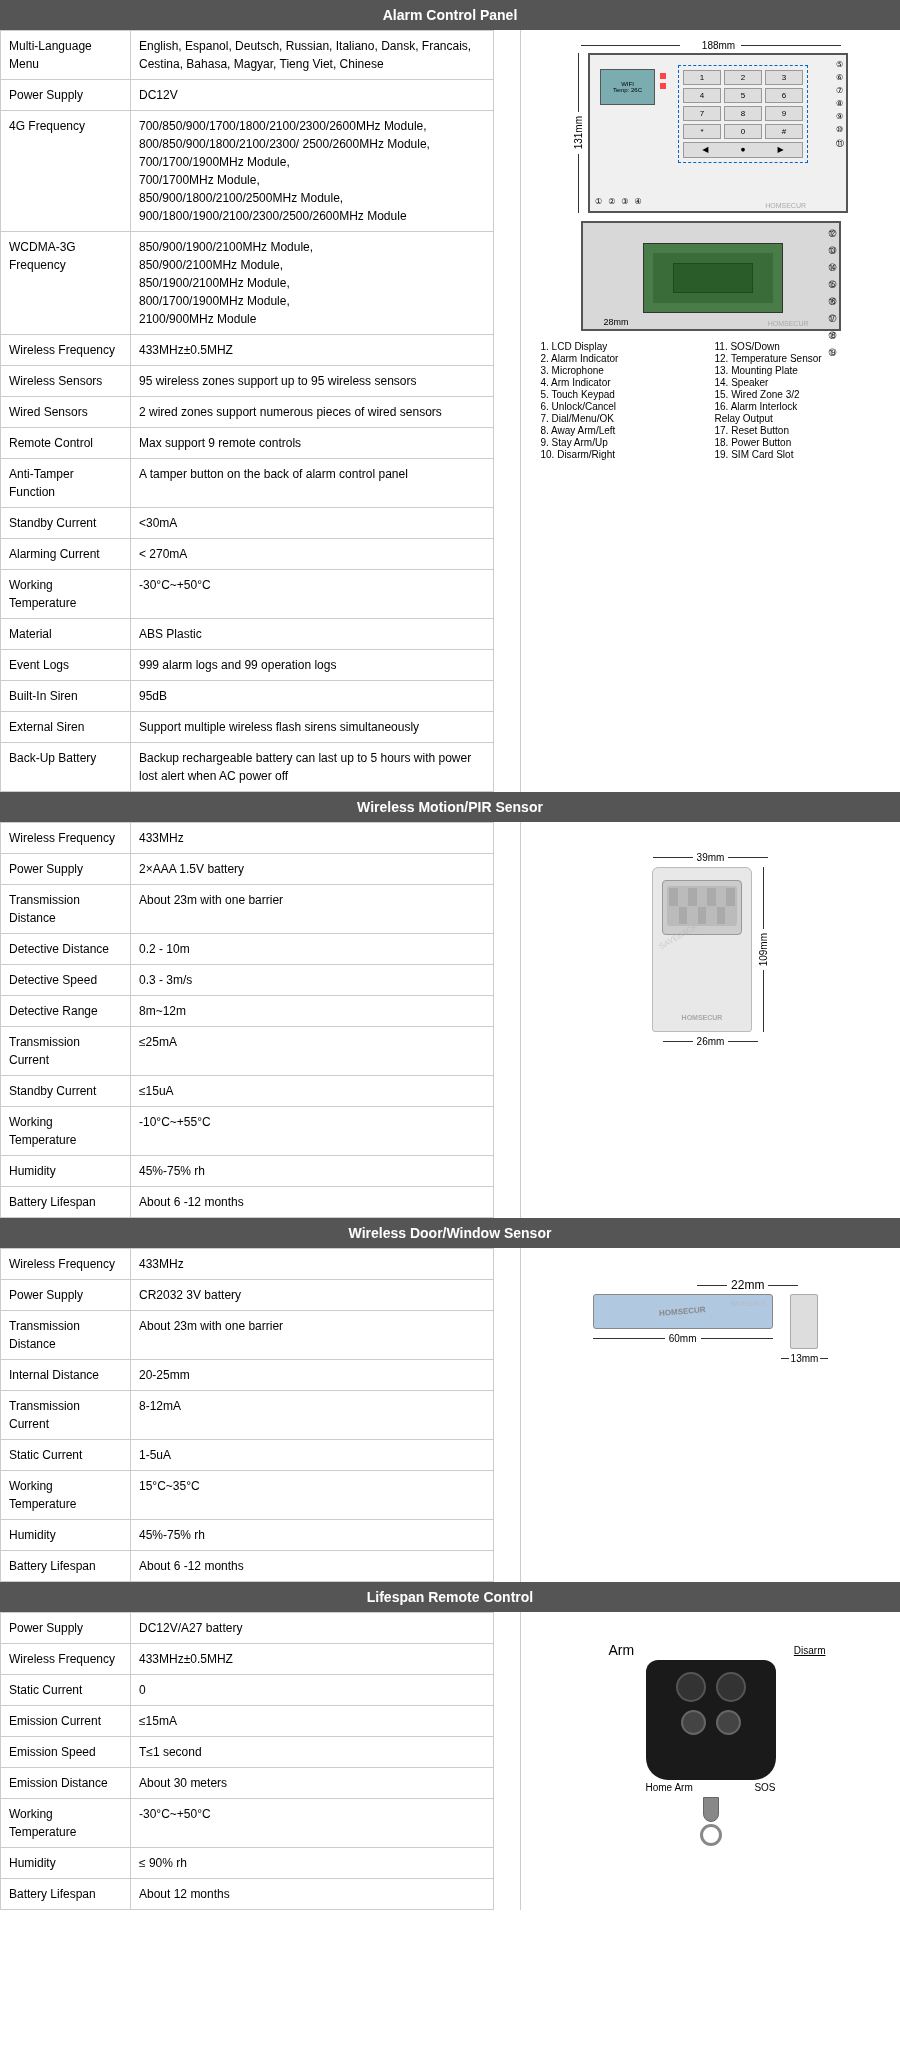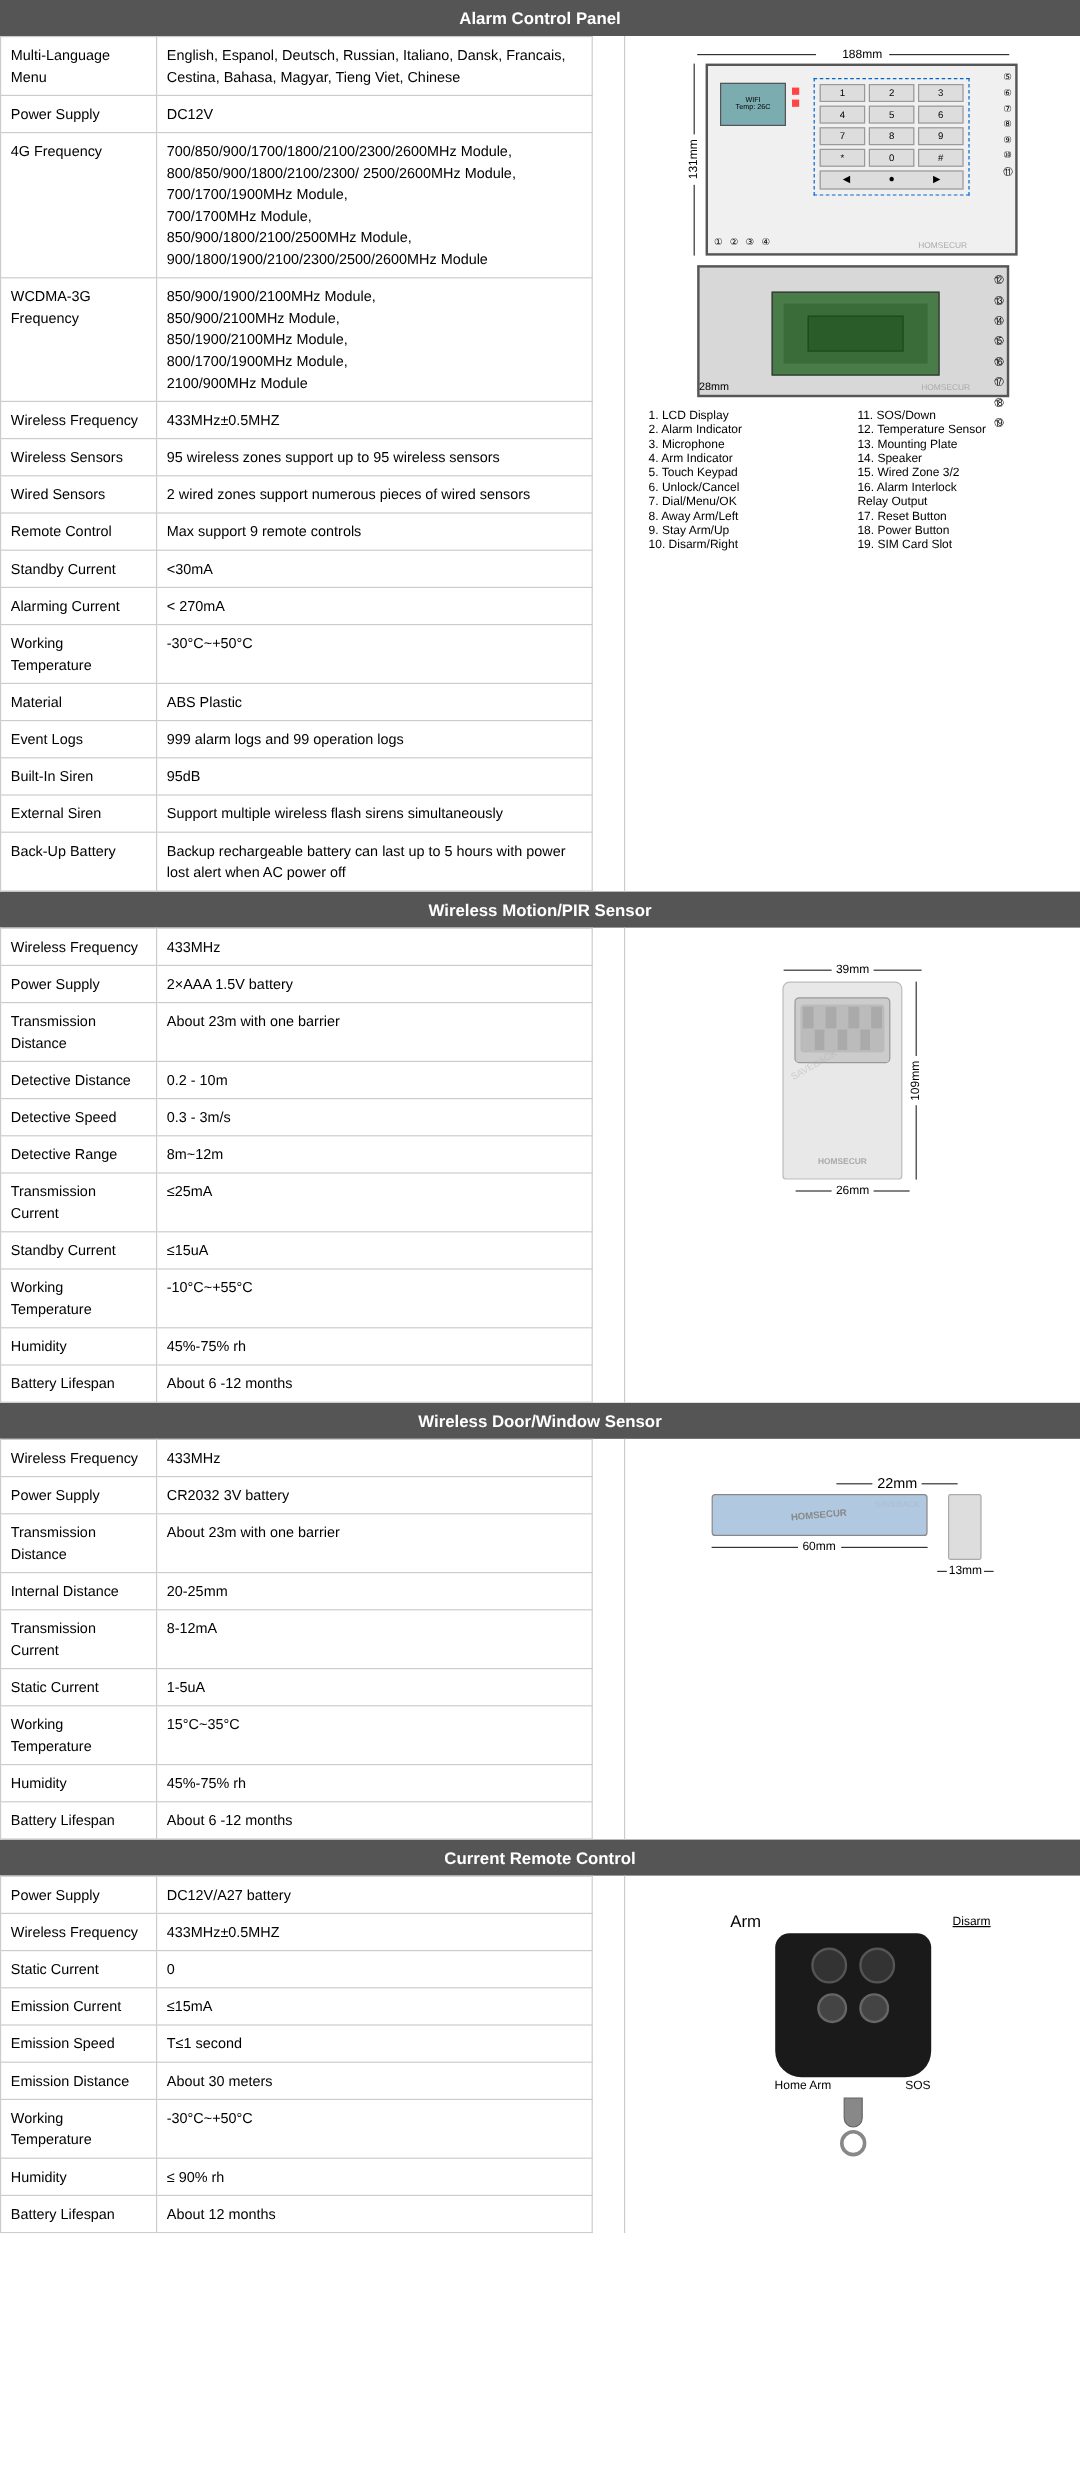--- a/index.html
+++ b/index.html
@@ -90,20 +90,24 @@
             <td>Wireless Sensors</td>
             <td>95 wireless zones support up to 95 wireless sensors</td>
           </tr>
           <tr>
             <td>Wired Sensors</td>
             <td>2 wired zones support numerous pieces of wired sensors</td>
           </tr>
           <tr>
             <td>Remote Control</td>
             <td>Max support 9 remote controls</td>
+          </tr>
+          <tr>
+            <td>Anti-Tamper Function</td>
+            <td>A tamper button on the back of alarm control panel</td>
           </tr>
           <tr>
             <td>Standby Current</td>
             <td>&lt;30mA</td>
           </tr>
           <tr>
             <td>Alarming Current</td>
             <td>&lt; 270mA</td>
           </tr>
           <tr>
@@ -217,21 +221,21 @@
           <span>⑫</span>
             <span>⑬</span>
             <span>⑭</span>
             <span>⑮</span>
             <span>⑯</span>
             <span>⑰</span>
             <span>⑱</span>
             <span>⑲</span>
         </div>
 
-        <div style="position:absolute; bottom:2px; left:0; font-size:9px;">28mm</div>
+        <div style="position:absolute; bottom:2px; left:21px; font-size:9px;">28mm</div>
         <div style="position:absolute; bottom:2px; right:30px; font-size:7px; color:#aaa;">HOMSECUR</div>
       </div>
 
       <div style="margin-top:10px; width:340px; display:grid; grid-template-columns:1fr 1fr; gap:1px 8px; font-size:10px;">
         <span>1. LCD Display</span>
         <span>11. SOS/Down</span>
         <span>2. Alarm Indicator</span>
         <span>12. Temperature Sensor</span>
         <span>3. Microphone</span>
         <span>13. Mounting Plate</span>
@@ -445,21 +449,21 @@
             </div>
           </div>
         </div>
       </div>
     </div>
   </div>
 </div>
 
 <div>
   <div class="section-header">
-    <span>Current Remote Control</span>
+    <span>Lifespan Remote Control</span>
   </div>
   <div class="two-col-layout">
     <div class="specs-col">
       <table class="full-specs">
         <tbody>
           <tr>
             <td>Power Supply</td>
             <td>DC12V/A27 battery</td>
           </tr>
           <tr>

